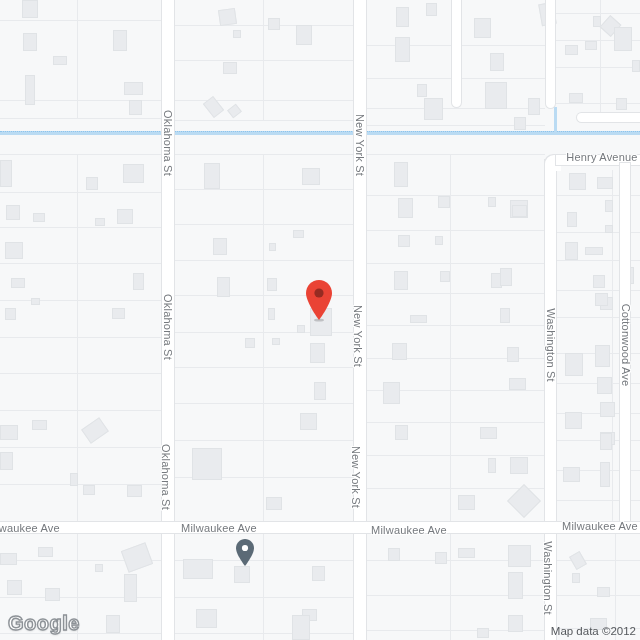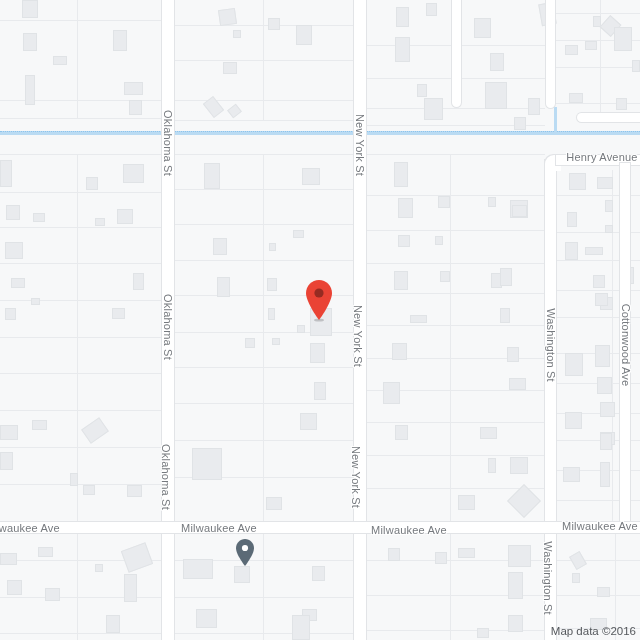--- a/index.html
+++ b/index.html
@@ -56,21 +56,22 @@
     <ellipse cx="13" cy="40" rx="5" ry="1.6" fill="rgba(0,0,0,.18)"></ellipse>
     <path class="pin-body" d="M13 0C5.82 0 0 5.82 0 13c0 9.75 13 27 13 27s13-17.25 13-27C26 5.82 20.18 0 13 0z"></path>
     <circle class="pin-core" cx="13" cy="13" r="4.6"></circle>
   </svg>
 
   <svg class="pin" style="left:236px;top:539px;" width="18" height="27" viewBox="0 0 18 27">
     <path class="poi-body" d="M9 0C4.03 0 0 4.03 0 9c0 6.75 9 18 9 18s9-11.25 9-18c0-4.97-4.03-9-9-9z"></path>
     <circle cx="9" cy="9" r="3.1" fill="#ffffff"></circle>
   </svg>
 
-  <div class="attribution">Map data ©2016</div>
+  <div class="google-logo">Google</div>
+  <div class="attribution">Map data ©2012</div>
 <div class="street-label v" style="left: 168px; top: 143px;">Oklahoma St</div>
     <div class="street-label v" style="left: 168px; top: 327px;">Oklahoma St</div>
     <div class="street-label v" style="left: 166px; top: 477px;">Oklahoma St</div>
     <div class="street-label v" style="left: 360px; top: 145px;">New York St</div>
     <div class="street-label v" style="left: 358px; top: 336px;">New York St</div>
     <div class="street-label v" style="left: 356px; top: 477px;">New York St</div>
     <div class="street-label v" style="left: 551px; top: 345px;">Washington St</div>
     <div class="street-label v" style="left: 548px; top: 578px;">Washington St</div>
     <div class="street-label v" style="left: 626px; top: 345px;">Cottonwood Ave</div>
     <div class="street-label" style="left: 602px; top: 157px;">Henry Avenue</div>

